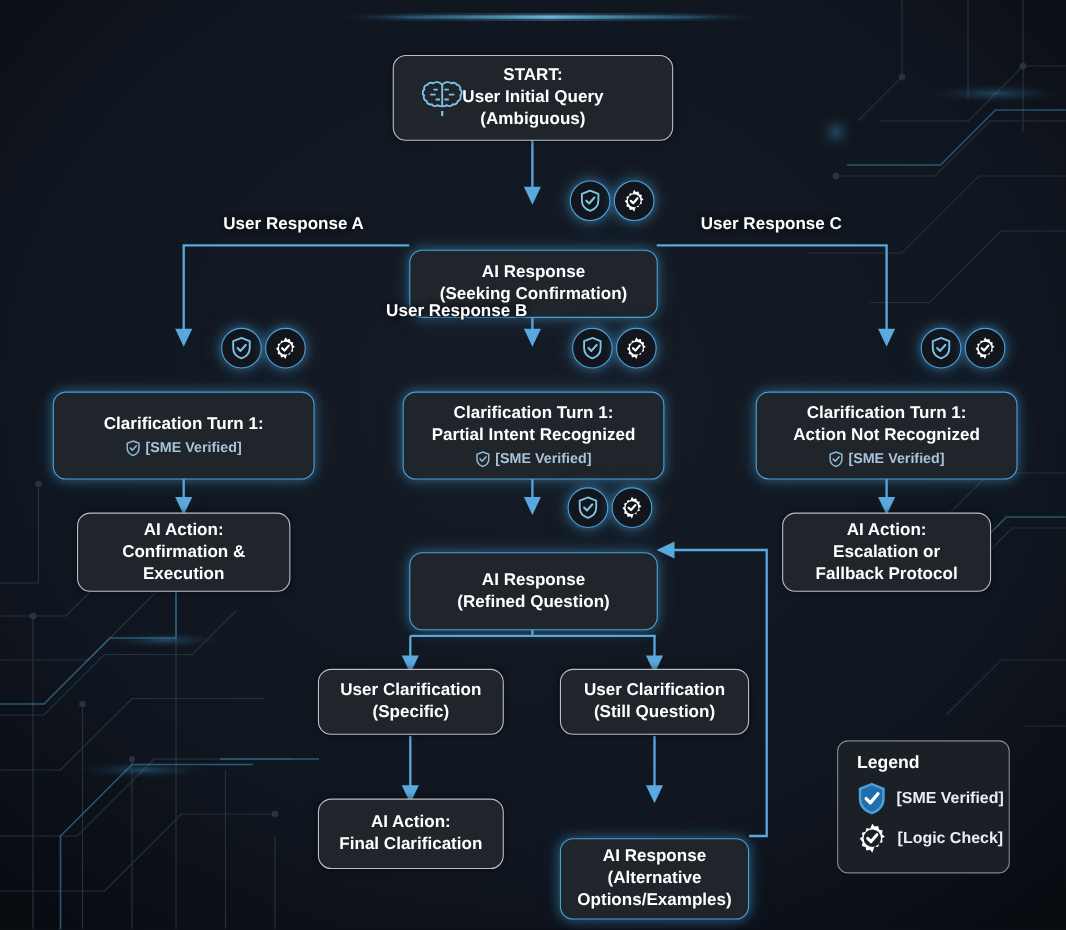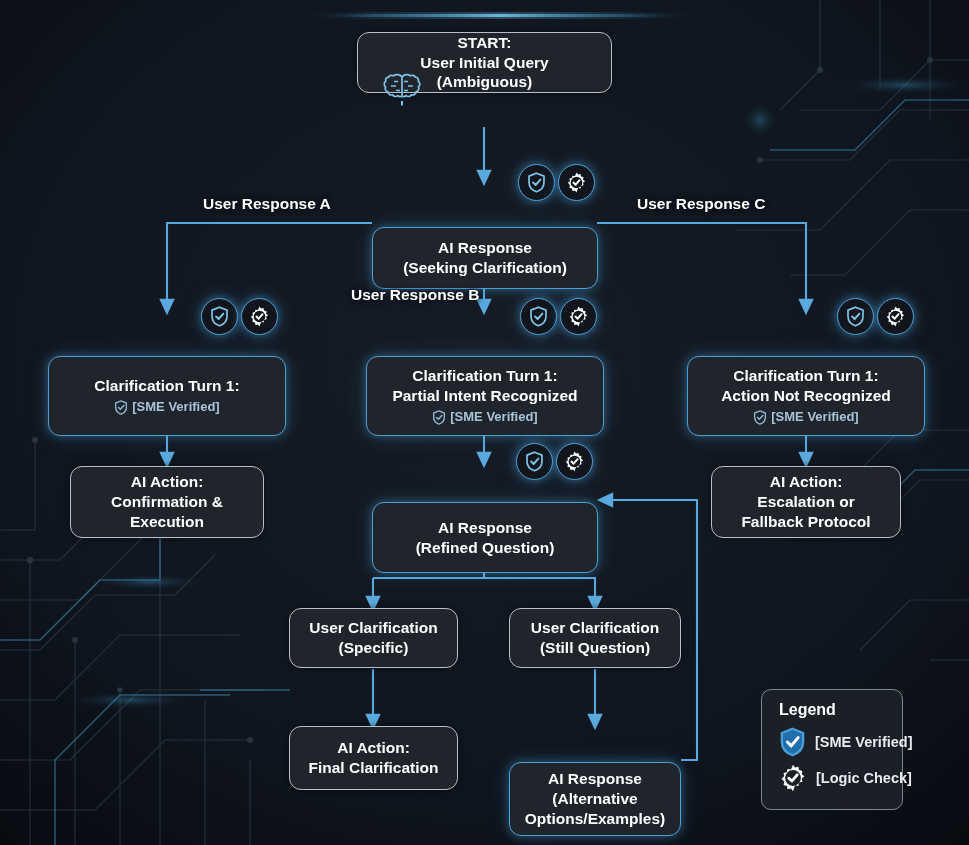--- a/index.html
+++ b/index.html
@@ -59,27 +59,26 @@
   
   .elabel{
     position:absolute;z-index:4;
     color:#ffffff;font-size:15.5px;font-weight:600;
     white-space:nowrap;
     text-shadow:0 0 6px #0d1117,0 0 4px #0d1117;
   }
   
   #legend{
     position:absolute;z-index:6;
-    left:761px;top:673px;width:142px;height:121px;
+    left:761px;top:673px;width:157px;height:121px;
     box-sizing:border-box;
     background:#1b1f26;
     border:1.3px solid #7f8794;
     border-radius:10px;
     padding:11px 0 0 17px;
-    margin-top:16px;
   }
   #legend .ltitle{
     color:#ffffff;font-size:16px;font-weight:700;margin-bottom:8px;
   }
   #legend .lrow{
     display:flex;align-items:center;gap:9px;margin-bottom:7px;
   }
   #legend .lrow span{color:#e8edf3;font-size:14.5px;font-weight:600;white-space:nowrap;}
   #legend .lrow svg{display:block;flex:none;}
   
@@ -200,38 +199,38 @@
     <path d="M595 578 L595 604" marker-end="url(#ah)"></path>
 
     <path d="M373 669 L373 722" marker-end="url(#ah)"></path>
 
     <path d="M595 669 L595 722" marker-end="url(#ah)"></path>
 
     <path d="M681 760 L697 760 L697 500 L605 500" marker-end="url(#ah)"></path>
   </g>
 </svg>
 
-<div class="node gray" style="left:357px;top:32px;width:255px;height:61px;align-items:center;">
+<div class="node gray" style="left:357px;top:50px;width:255px;height:78px;align-items:center;">
   <span class="ln">START:</span>
   <span class="ln">User Initial Query</span>
   <span class="ln">(Ambiguous)</span>
 </div>
 <span class="brainwrap" style="left:383px;top:72px;">
   <svg width="38" height="34" viewBox="0 0 38 34" fill="none" stroke="#7fc4e8" stroke-width="1.7">
     <path d="M19 5c-2-2.6-6-3.2-8.4-1.2-1.6-1-4.1-.5-5 1.3-2.3.2-3.6 2.3-2.9 4.2-1.9 1.3-2 4.2-.2 5.6-.9 2 .2 4.4 2.3 5 .3 2.2 2.6 3.6 4.7 2.9 1.1 1.9 3.8 2.3 5.4.8.9.9 2.3 1.2 3.4.7"></path>
     <path d="M19 5c2-2.6 6-3.2 8.4-1.2 1.6-1 4.1-.5 5 1.3 2.3.2 3.6 2.3 2.9 4.2 1.9 1.3 2 4.2.2 5.6.9 2-.2 4.4-2.3 5-.3 2.2-2.6 3.6-4.7 2.9-1.1 1.9-3.8 2.3-5.4.8-.9.9-2.3 1.2-3.4.7"></path>
     <path d="M19 5v20.5"></path>
     <path d="M19 29v4.5" stroke-width="2"></path>
     <path d="M11 9.5h4M8 14h5M13 18.5h4M25 9.5h-4M30 14h-5M25 18.5h-4"></path>
   </svg>
 </span>
 
 <div class="node blue" style="left:372px;top:191px;width:226px;height:62px;">
   <span class="ln">AI Response</span>
-  <span class="ln">(Seeking Clarification)</span>
+  <span class="ln">(Seeking Confirmation)</span>
 </div>
 <div class="badges" style="left:518px;top:164px;">
   <span class="badge">
     <svg width="19" height="21" viewBox="0 0 19 21">
       <path d="M9.5 1.2 17 4.2v6.1c0 4.6-3.1 8-7.5 9.5C5.1 18.3 2 14.9 2 10.3V4.2Z" fill="none" stroke="#7fc4e8" stroke-width="1.7"></path>
       <path d="M6 10.4 8.6 13 13.4 7.6" fill="none" stroke="#7fc4e8" stroke-width="1.9" stroke-linecap="round" stroke-linejoin="round"></path>
     </svg>
   </span>
   <span class="badge">
     <svg width="21" height="21" viewBox="0 0 22 22">
@@ -369,21 +368,21 @@
   <span class="ln">Final Clarification</span>
 </div>
 
 <div class="node blue" style="left:509px;top:726px;width:172px;height:74px;">
   <span class="ln">AI Response</span>
   <span class="ln">(Alternative</span>
   <span class="ln">Options/Examples)</span>
 </div>
 
 <span class="elabel" style="left:203px;top:195px;">User Response A</span>
-<span class="elabel" style="left:351px;top:274px;margin-top:12px;">User Response B</span>
+<span class="elabel" style="left:351px;top:274px;">User Response B</span>
 <span class="elabel" style="left:637px;top:195px;">User Response C</span>
 
 <div id="legend">
   <div class="ltitle">Legend</div>
   <div class="lrow">
     <svg width="27" height="30" viewBox="0 0 19 21">
       <path d="M9.5 1.2 17 4.2v6.1c0 4.6-3.1 8-7.5 9.5C5.1 18.3 2 14.9 2 10.3V4.2Z" fill="#1f6fad" stroke="#4a9fd8" stroke-width="1.6"></path>
       <path d="M5.9 10.5 8.6 13.2 13.5 7.4" fill="none" stroke="#ffffff" stroke-width="2.1" stroke-linecap="round" stroke-linejoin="round"></path>
     </svg>
     <span>[SME Verified]</span>

